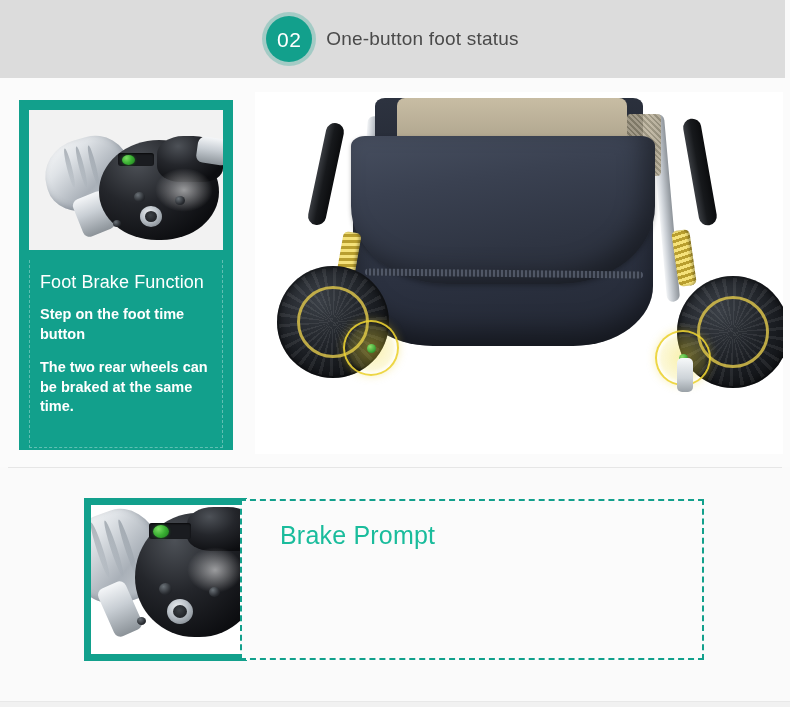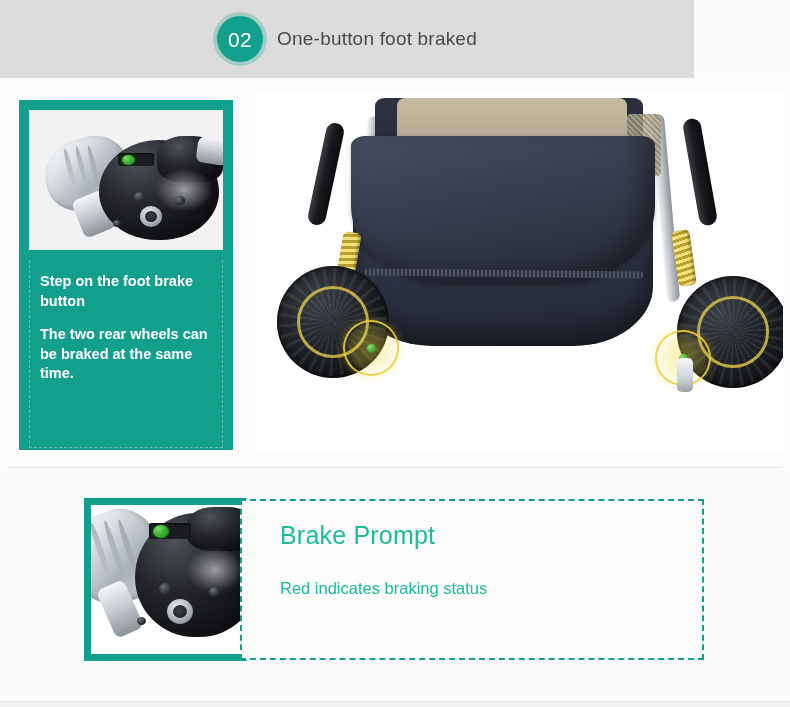--- a/index.html
+++ b/index.html
@@ -11,21 +11,21 @@
     overflow: hidden;
     background: #fafafa;
     font-family: "Liberation Sans", sans-serif;
     position: relative;
   }
 
   
   .header-band {
     position: absolute;
     left: 0; top: 0;
-    width: 694px; height: 78px;
+    width: 785px; height: 78px;
     background: #dcdcdc;
     display: flex;
     align-items: center;
     justify-content: center;
   }
   .header-inner {
     display: flex;
     align-items: center;
     gap: 14px;
   }
@@ -331,21 +331,21 @@
   }
 </style>
 </head>
 <body>
 
 <div class="header-band">
   <div class="header-inner">
     <div class="step-badge">
       <span>02</span>
     </div>
-    <div class="header-title">One-button foot braked</div>
+    <div class="header-title">One-button foot status</div>
   </div>
 </div>
 
 <div class="main-row">
 
   <div class="feature-card">
 
     <div class="feature-card-photo">
       <div class="brake-art">
 
@@ -365,21 +365,22 @@
 
         <div class="brake-axle ph" style="left:111px; top:96px; width:22px; height:21px;"></div>
         <div class="brake-axle-in ph" style="left:116px; top:101px; width:12px; height:11px;"></div>
         <div class="brake-bolt ph" style="left:105px; top:82px; width:11px; height:10px;"></div>
         <div class="brake-bolt ph" style="left:146px; top:86px; width:10px; height:9px;"></div>
         <div class="brake-bolt ph" style="left:84px; top:110px; width:8px; height:7px;"></div>
       </div>
     </div>
 
     <div class="feature-card-body">
-      <div class="feature-para">Step on the foot brake button</div>
+      <div class="feature-title">Foot Brake Function</div>
+      <div class="feature-para">Step on the foot time button</div>
       <div class="feature-para">The two rear wheels can be braked at the same time.</div>
     </div>
 
   </div>
 
   <div class="hero-photo">
     <div class="hero-bg"></div>
 
     <div class="st-leg ph" style="left:106px; top:24px; width:13px; height:200px; transform:rotate(4deg);"></div>
     <div class="st-leg ph" style="left:404px; top:22px; width:13px; height:188px; transform:rotate(-5deg);"></div>
@@ -434,18 +435,17 @@
       <div class="brake-axle ph" style="left:76px; top:94px; width:26px; height:25px;"></div>
       <div class="brake-axle-in ph" style="left:82px; top:100px; width:14px; height:13px;"></div>
       <div class="brake-bolt ph" style="left:68px; top:78px; width:13px; height:12px;"></div>
       <div class="brake-bolt ph" style="left:118px; top:82px; width:11px; height:10px;"></div>
       <div class="brake-bolt ph" style="left:46px; top:112px; width:9px; height:8px;"></div>
     </div>
   </div>
 
   <div class="prompt-text-box">
     <div class="prompt-title">Brake Prompt</div>
-    <div class="prompt-line">Red indicates braking status</div>
   </div>
 
 </div>
 
 <div class="footer-strip"></div>
 
 </body></html>

